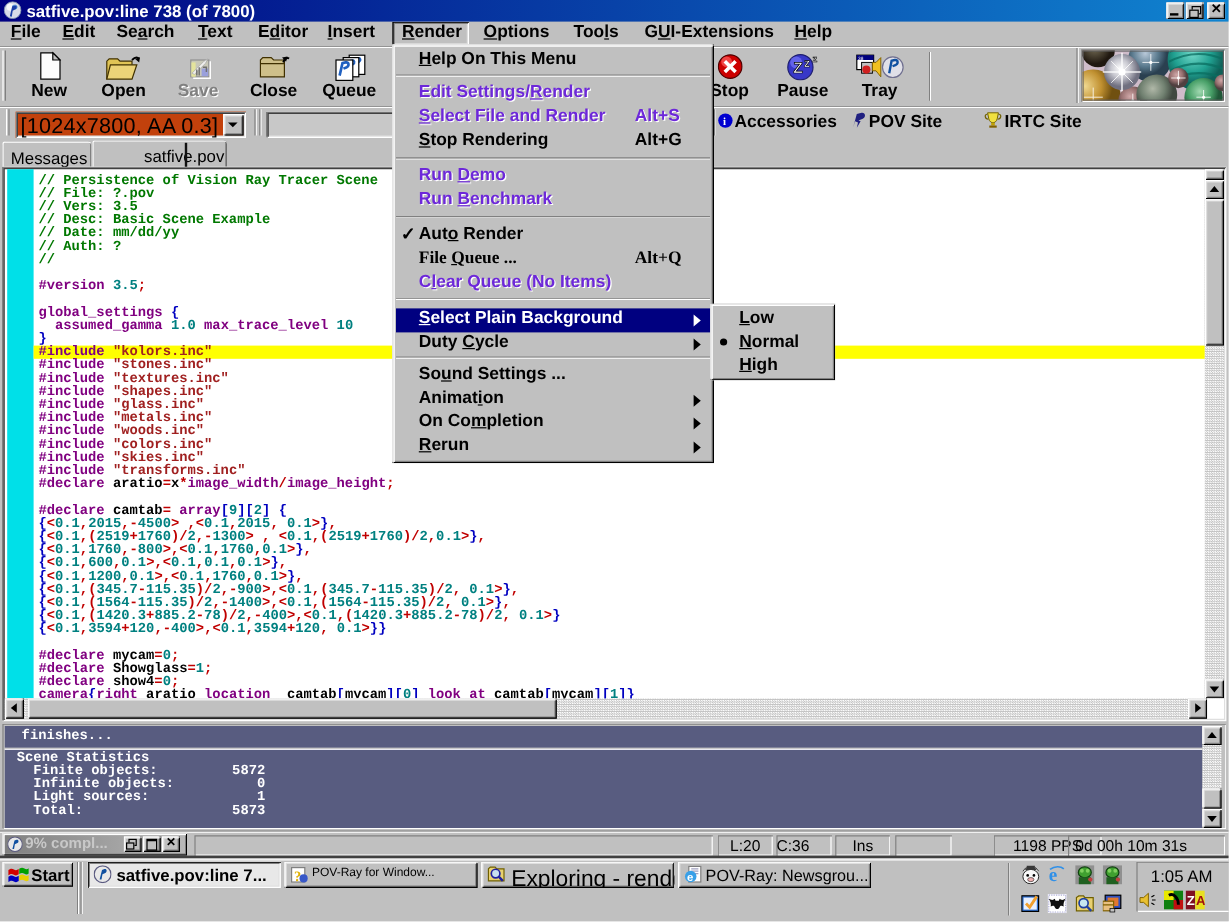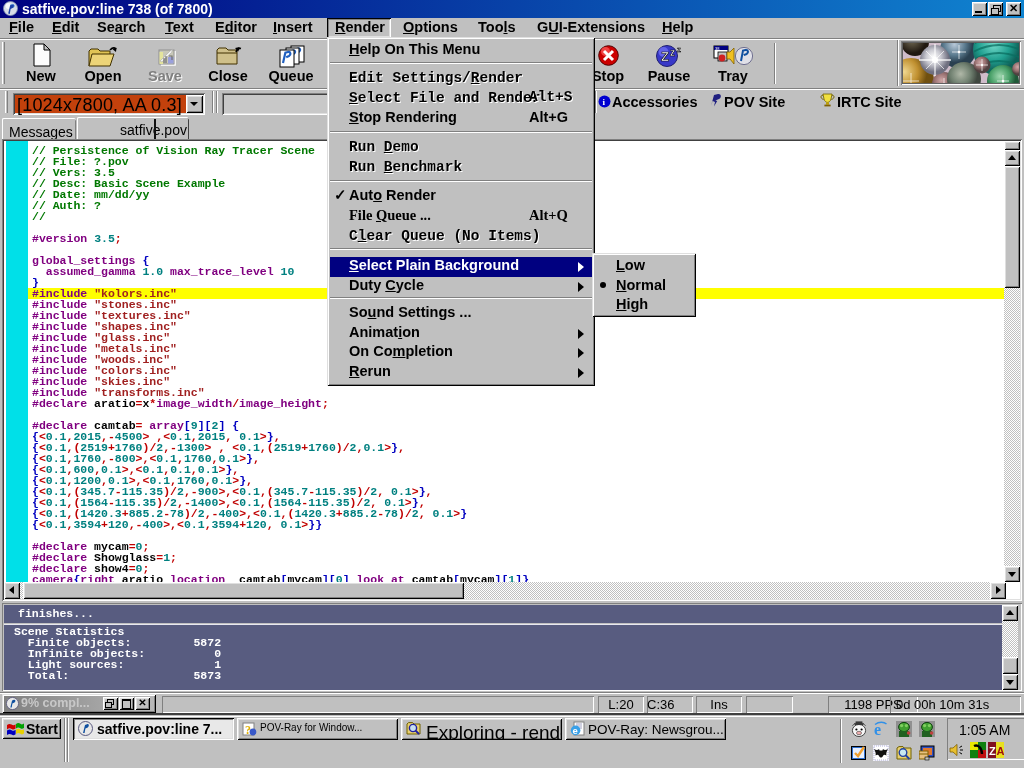--- a/index.html
+++ b/index.html
@@ -7,21 +7,21 @@
 #screen{position:relative;width:1024px;height:768px;background:#c0c0c0;overflow:hidden;}
 .abs{position:absolute;}
 .raised{box-shadow:inset 1px 1px 0 #dfdfdf,inset -1px -1px 0 #000,inset 2px 2px 0 #fff,inset -2px -2px 0 #808080;}
 .btn{box-shadow:inset 1px 1px 0 #fff,inset -1px -1px 0 #000,inset 2px 2px 0 #dfdfdf,inset -2px -2px 0 #808080;background:#c0c0c0;}
 .sunk{box-shadow:inset 1px 1px 0 #808080,inset -1px -1px 0 #fff,inset 2px 2px 0 #404040,inset -2px -2px 0 #dfdfdf;}
 .sunk1{box-shadow:inset 1px 1px 0 #808080,inset -1px -1px 0 #fff;}
 .pressed{box-shadow:inset 1px 1px 0 #000,inset -1px -1px 0 #fff,inset 2px 2px 0 #808080,inset -2px -2px 0 #dfdfdf;}
 .groove-h{height:2px;box-shadow:inset 0 1px 0 #808080,inset 0 -1px 0 #fff;}
 .groove-v{width:2px;box-shadow:inset 1px 0 0 #808080,inset -1px 0 0 #fff;}
 .dither{background-image:repeating-conic-gradient(#fff 0 25%,#c0c0c0 0 50%);background-size:2px 2px;}
-.gray-em{color:#000000;text-shadow:1px 1px 0 #fff;font-family:Liberation Mono, monospace;}
+.gray-em{color:#6d28d9;text-shadow:1px 1px 0 #fff;}
 u{text-decoration:underline;text-underline-offset:1px;}
 
 .code{font-family:"Liberation Mono",monospace;font-weight:bold;font-size:11.5px;line-height:11px;white-space:pre;color:#000;}
 .c{color:#007800;}
 .k{color:#800080;}
 .n{color:#008080;}
 .s{color:#a02020;}
 .o{color:#c00000;}
 .b{color:#0000c0;}
 </style>

